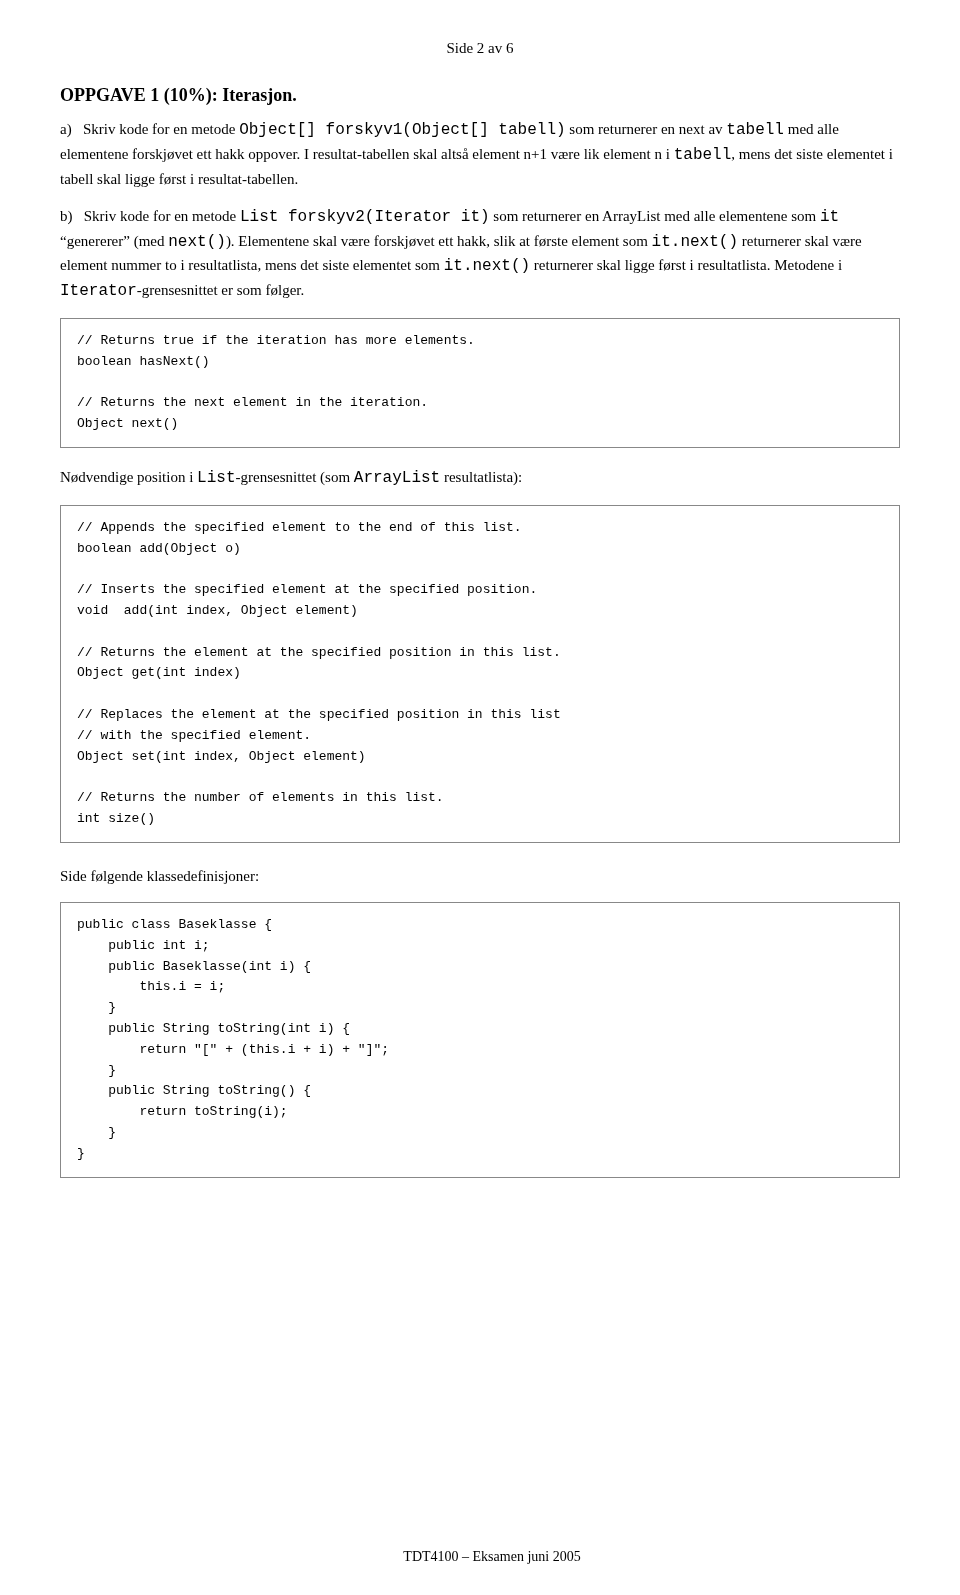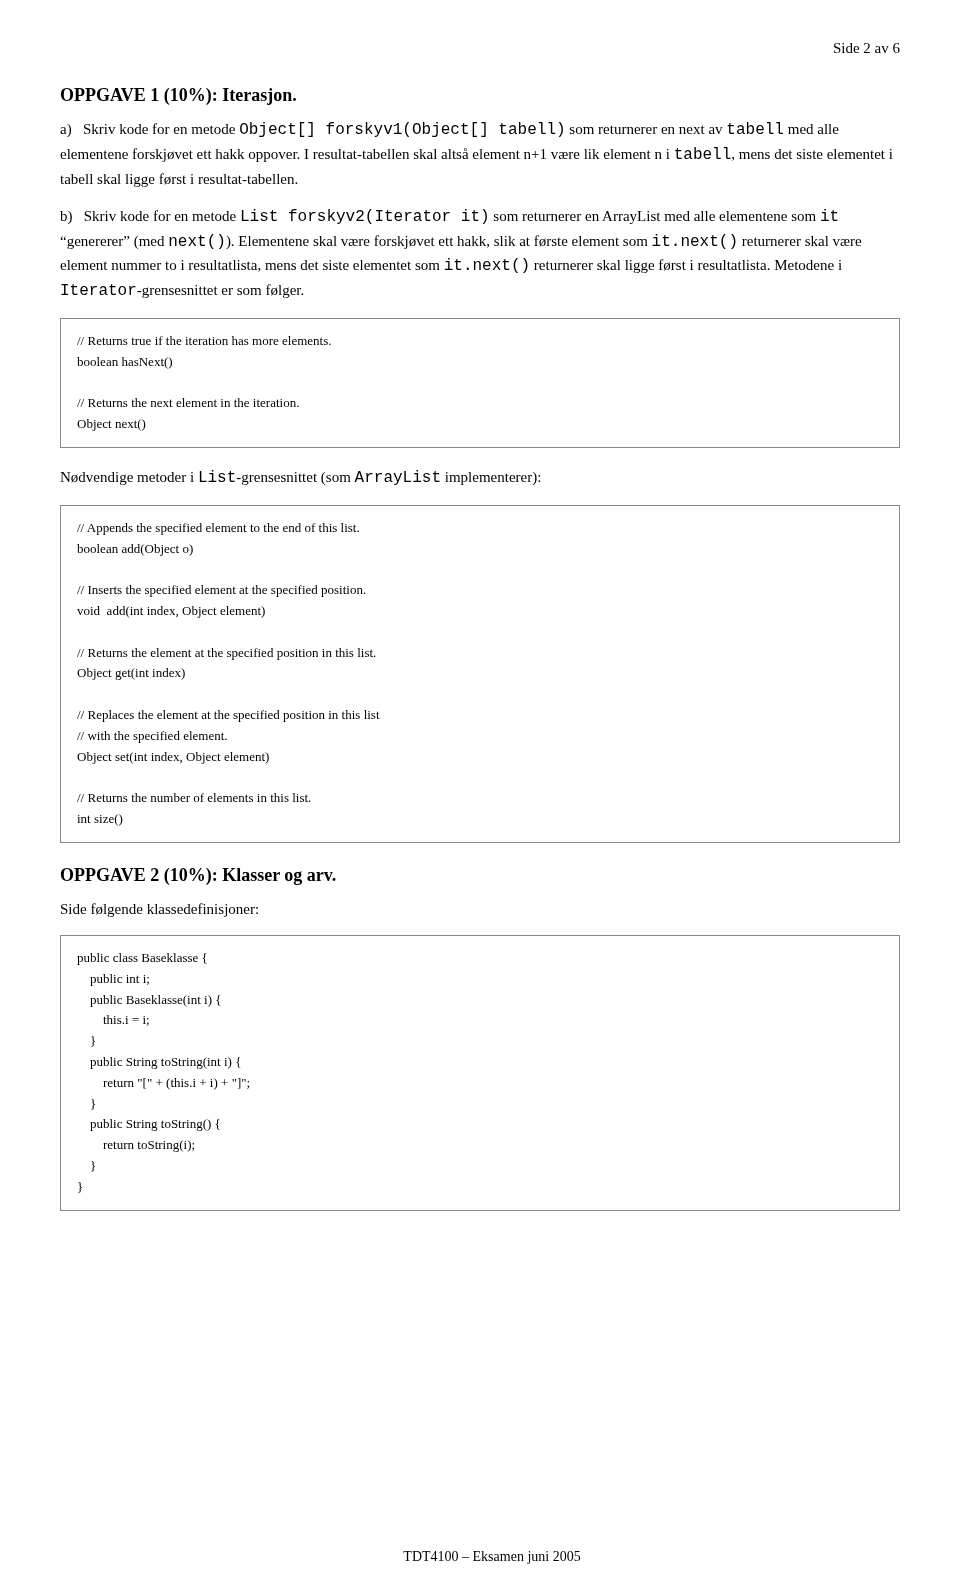--- a/index.html
+++ b/index.html
@@ -7,21 +7,21 @@
       background: #fff;
       font-family: 'Times New Roman', Times, serif;
       font-size: 15px;
       color: #000;
       width: 960px;
       min-height: 1595px;
       padding: 40px 60px 60px 60px;
       position: relative;
     }
     .page-header {
-      text-align: right;
+      text-align: center;
       font-size: 15px;
       margin-bottom: 28px;
     }
     .section-title {
       font-size: 18px;
       font-weight: bold;
       margin-bottom: 12px;
     }
     .body-text {
       font-size: 15px;
@@ -31,21 +31,21 @@
     .body-text code, code {
       font-family: 'Courier New', Courier, monospace;
       font-size: 16px;
     }
     .subsection {
       margin-bottom: 14px;
     }
     .code-box {
       border: 1px solid #888;
       padding: 12px 16px;
-      font-family: Liberation Serif, serif;
+      font-family: Liberation Mono, monospace;
       font-size: 13px;
       line-height: 1.6;
       background: #fff;
       margin: 14px 0 18px 0;
       white-space: pre;
     }
     .section-gap { margin-top: 22px; }
     .footer {
       position: absolute;
       bottom: 30px;
@@ -80,21 +80,21 @@
       <span>Skriv kode for en metode </span><code>List forskyv2(Iterator it)</code><span> som returnerer en ArrayList med alle elementene som </span><code>it</code><span> “genererer” (med </span><code>next()</code><span>). Elementene skal være forskjøvet ett hakk, slik at første element som </span><code>it.next()</code><span> returnerer skal være element nummer to i resultatlista, mens det siste elementet som </span><code>it.next()</code><span> returnerer skal ligge først i resultatlista. Metodene i </span><code>Iterator</code><span>-grensesnittet er som følger.</span>
     </p>
 
     <div class="code-box">// Returns true if the iteration has more elements.
 boolean hasNext()
 
 // Returns the next element in the iteration.
 Object next()</div>
 
     <p class="body-text">
-      <span>Nødvendige metoder i </span><code>List</code><span>-grensesnittet (som </span><code>ArrayList</code><span> implementerer):</span>
+      <span>Nødvendige position i </span><code>List</code><span>-grensesnittet (som </span><code>ArrayList</code><span> resultatlista):</span>
     </p>
 
     <div class="code-box">// Appends the specified element to the end of this list.
 boolean add(Object o)
 
 // Inserts the specified element at the specified position.
 void  add(int index, Object element)
 
 // Returns the element at the specified position in this list.
 Object get(int index)
@@ -102,21 +102,20 @@
 // Replaces the element at the specified position in this list
 // with the specified element.
 Object set(int index, Object element)
 
 // Returns the number of elements in this list.
 int size()</div>
   </div>
 </div>
 
 <div class="section-gap">
-  <div class="section-title">OPPGAVE 2 (10%):  Klasser og arv.</div>
   <p class="body-text">Side følgende klassedefinisjoner:</p>
   <div class="code-box">public class Baseklasse {
     public int i;
     public Baseklasse(int i) {
         this.i = i;
     }
     public String toString(int i) {
         return "[" + (this.i + i) + "]";
     }
     public String toString() {

